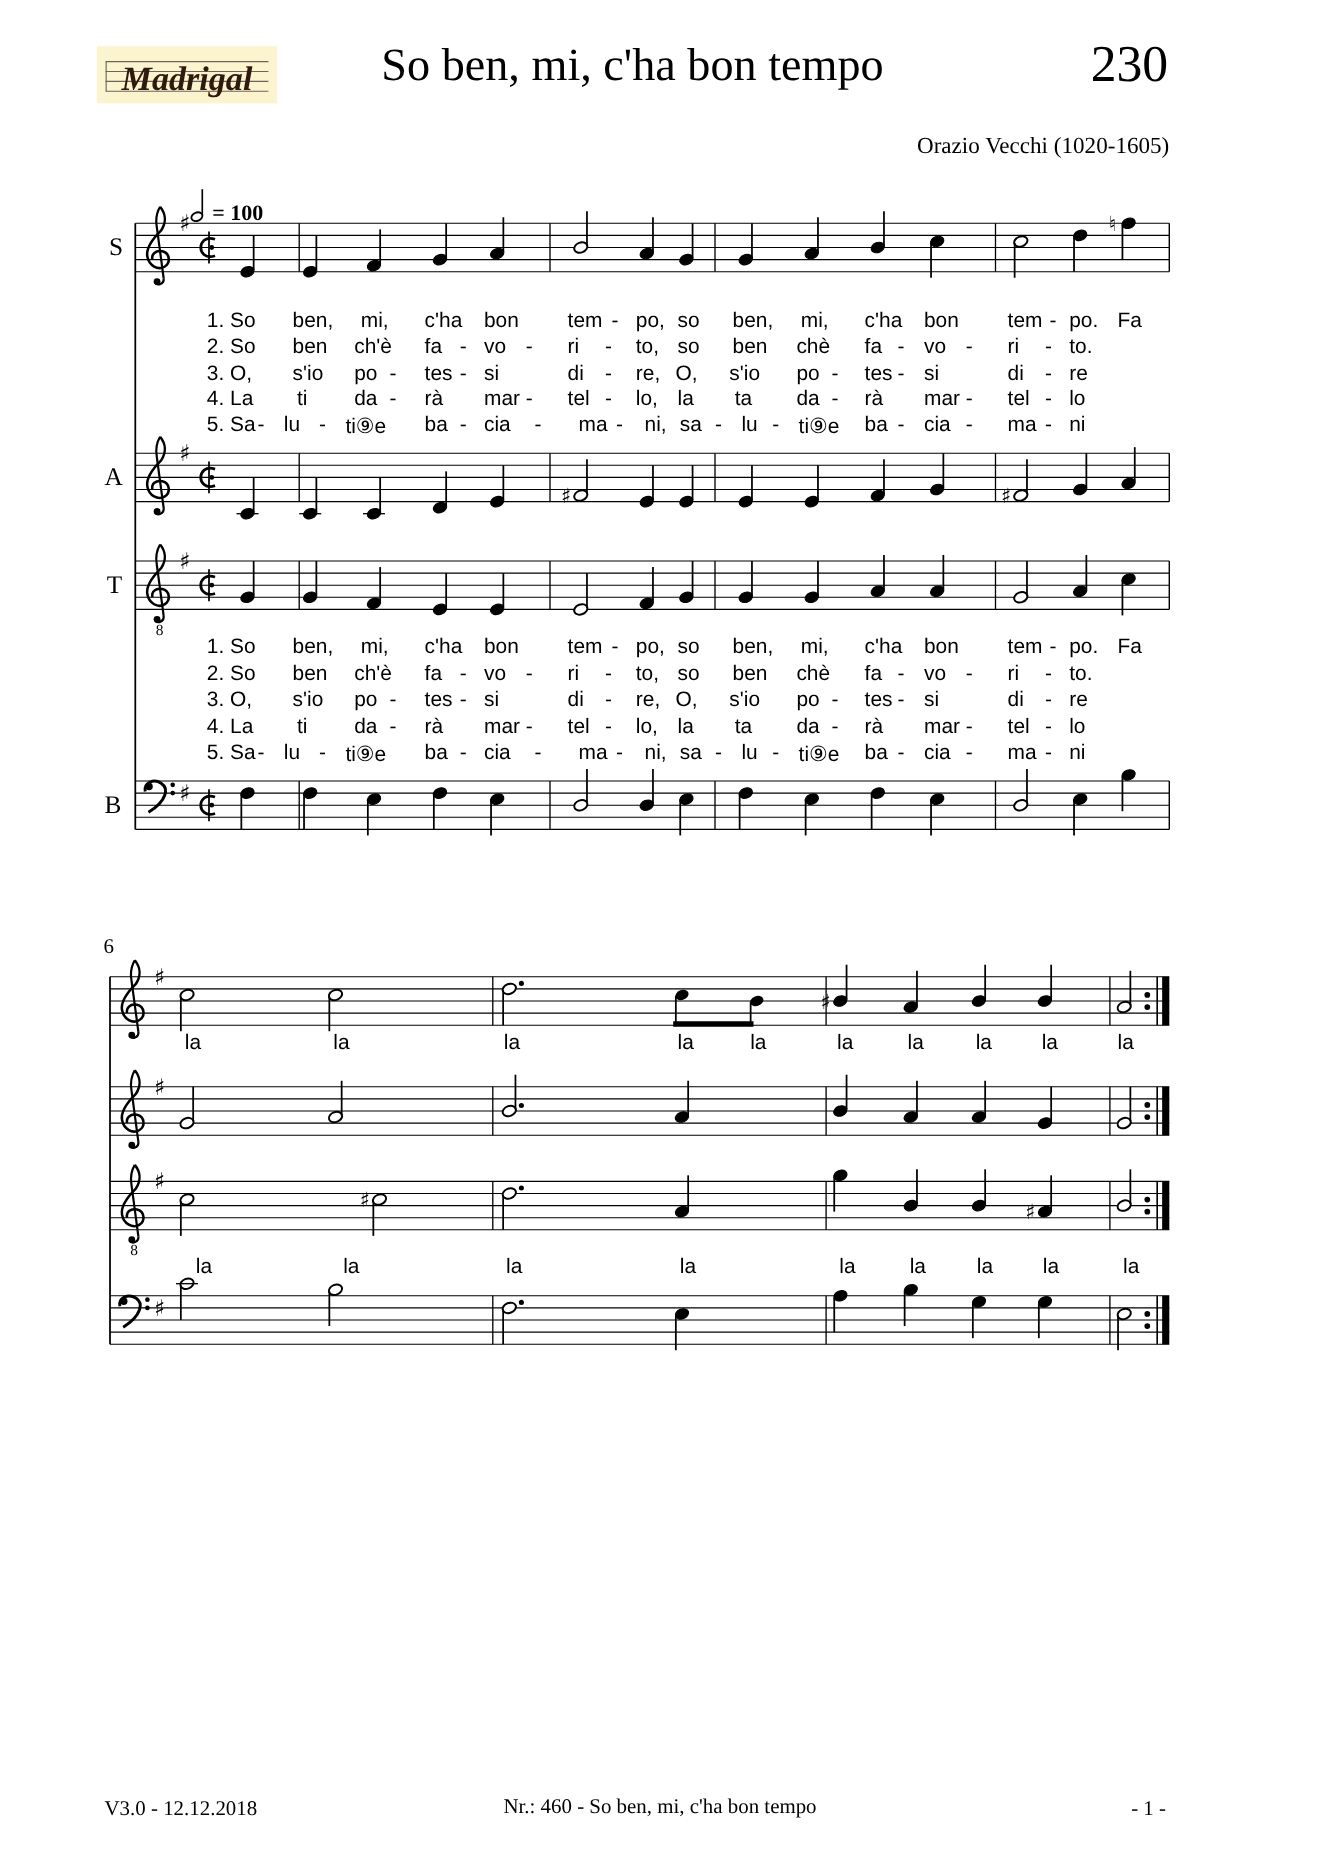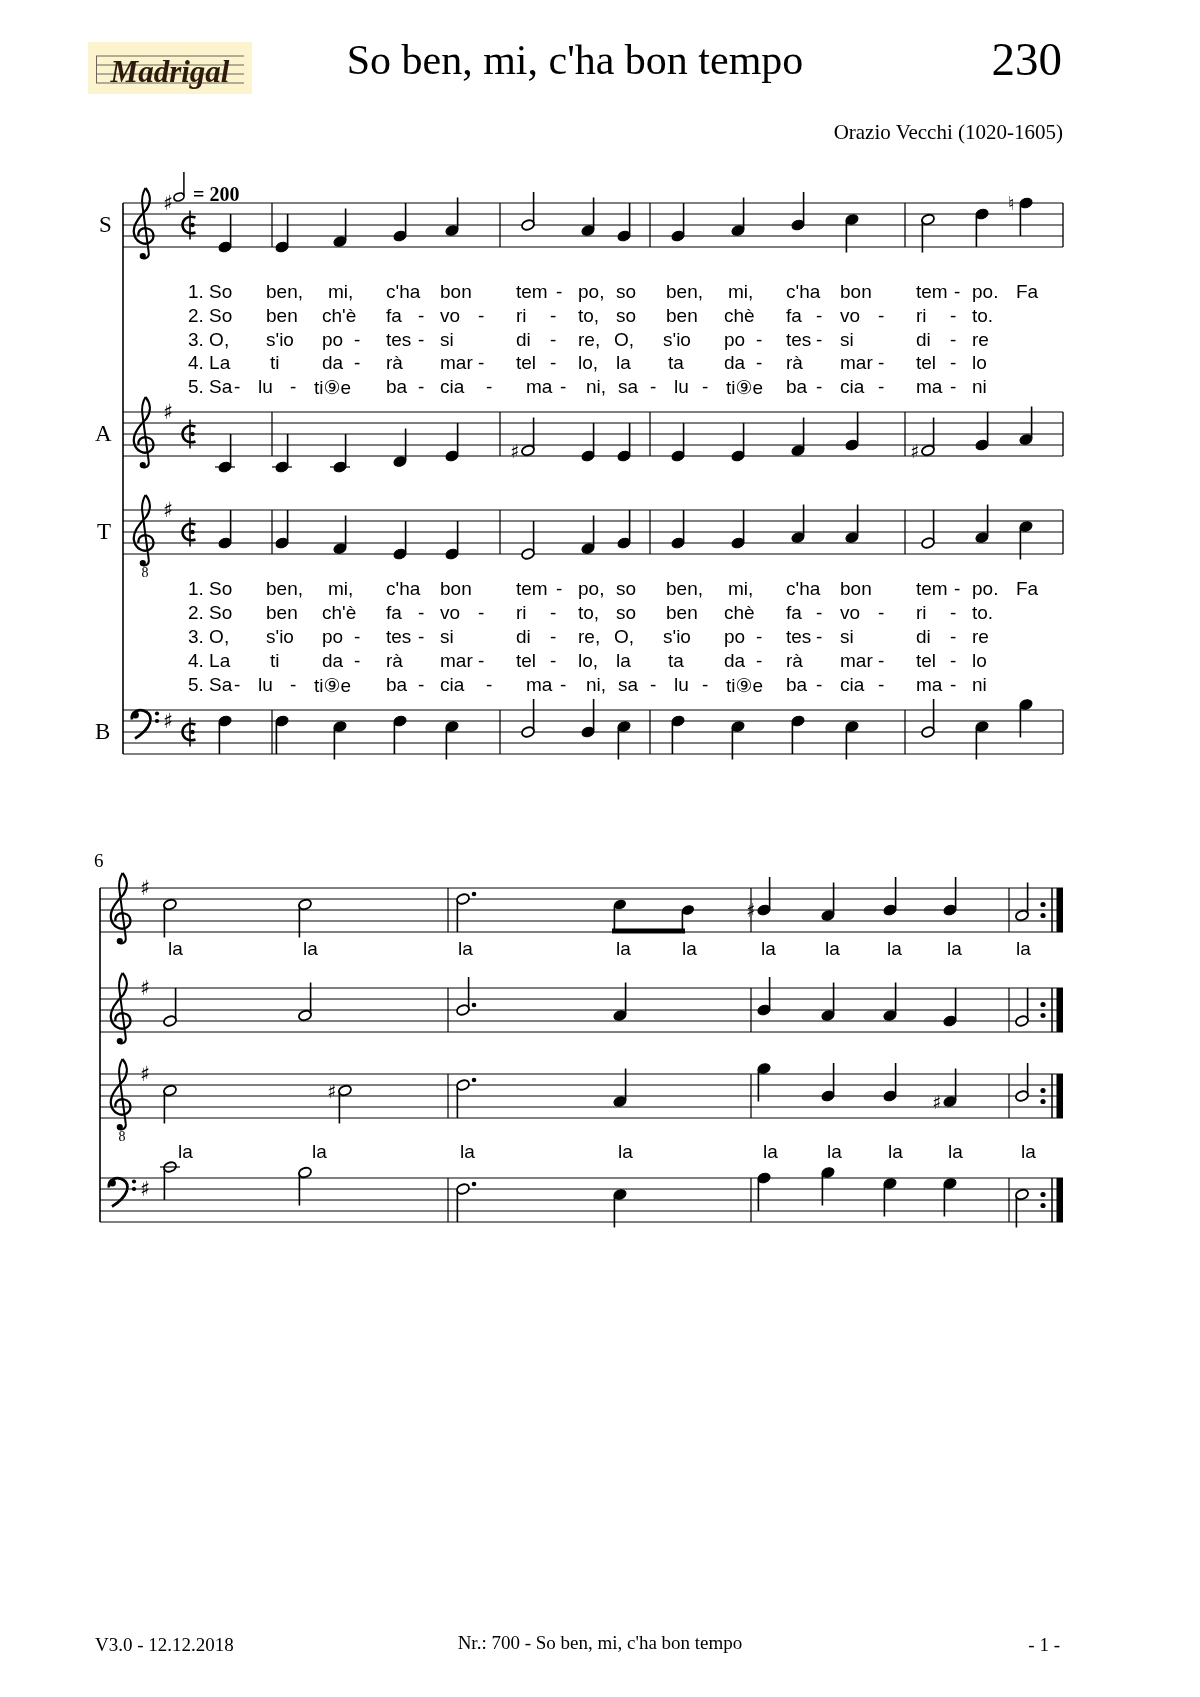--- a/index.html
+++ b/index.html
@@ -417,21 +417,21 @@
         <line x1="8.5" y1="14" x2="8.5" y2="41"></line>
       </g>
       <text x="82" y="40" text-anchor="middle" font-family="Liberation Serif, serif" font-size="31" font-style="italic" font-weight="bold" fill="#2f1a0e">Madrigal</text>
     </svg>
   </div>
 
   <div class="abs title">So ben, mi, c'ha bon tempo</div>
   <div class="abs number">230</div>
   <div class="abs composer">Orazio Vecchi (1020-1605)</div>
 
-  <div class="abs tempo-text">= 200</div>
+  <div class="abs tempo-text">= 100</div>
 
   <span class="abs vlabel" style="left:99px;top:212px;">S</span>
   <span class="abs vlabel" style="left:95px;top:421px;">A</span>
   <span class="abs vlabel" style="left:97px;top:519px;">T</span>
   <span class="abs vlabel" style="left:95px;top:719px;">B</span>
 
   <div class="abs m6">6</div>
 
   <div id="lyrics-soprano">
       <span class="lyr" style="left: 188px; top: 281px;">1. So</span>
@@ -655,16 +655,16 @@
       <span class="lyr" style="left: 460px; top: 1141px;">la</span>
       <span class="lyr" style="left: 618px; top: 1141px;">la</span>
       <span class="lyr" style="left: 763px; top: 1141px;">la</span>
       <span class="lyr" style="left: 827px; top: 1141px;">la</span>
       <span class="lyr" style="left: 888px; top: 1141px;">la</span>
       <span class="lyr" style="left: 948px; top: 1141px;">la</span>
       <span class="lyr" style="left: 1021px; top: 1141px;">la</span>
     </div>
 
   <div class="abs foot" style="left:95px;top:1634px;">V3.0 - 12.12.2018</div>
-  <div class="abs foot" style="left:20px;width:1160px;text-align:center;top:1632px;">Nr.: 700 - So ben, mi, c'ha bon tempo</div>
+  <div class="abs foot" style="left:20px;width:1160px;text-align:center;top:1632px;">Nr.: 460 - So ben, mi, c'ha bon tempo</div>
   <div class="abs foot" style="right:140px;top:1634px;">- 1 -</div>
 
 </div>
 
 </body></html>

